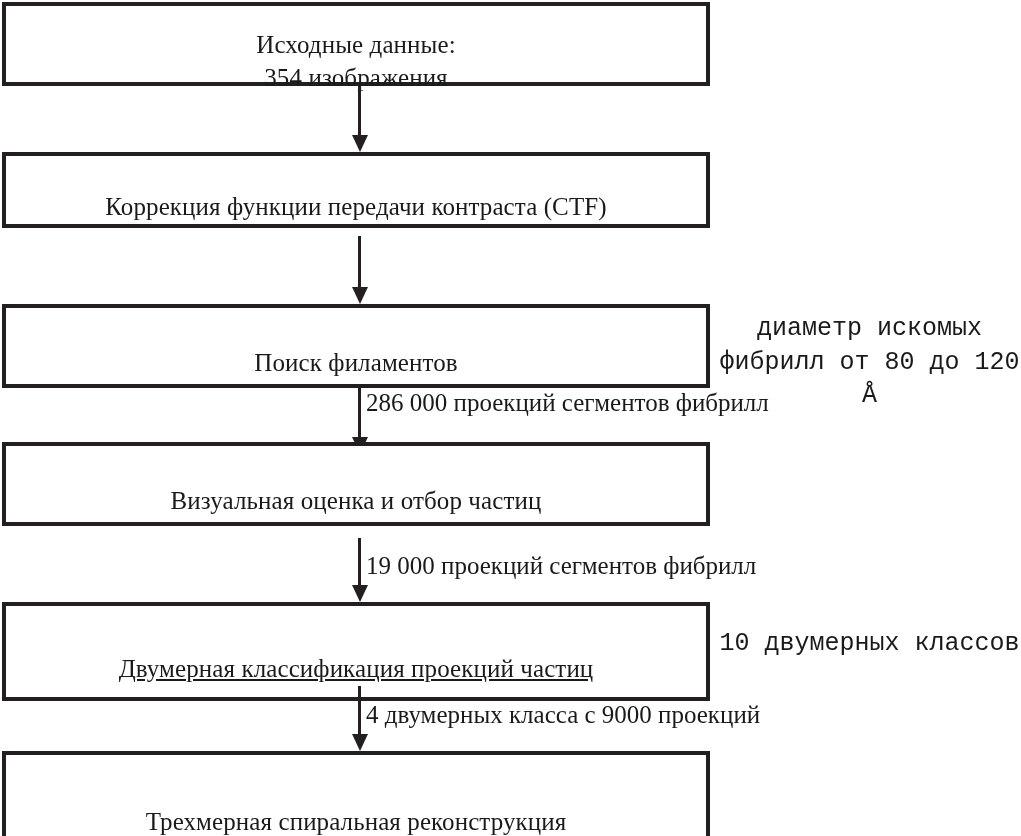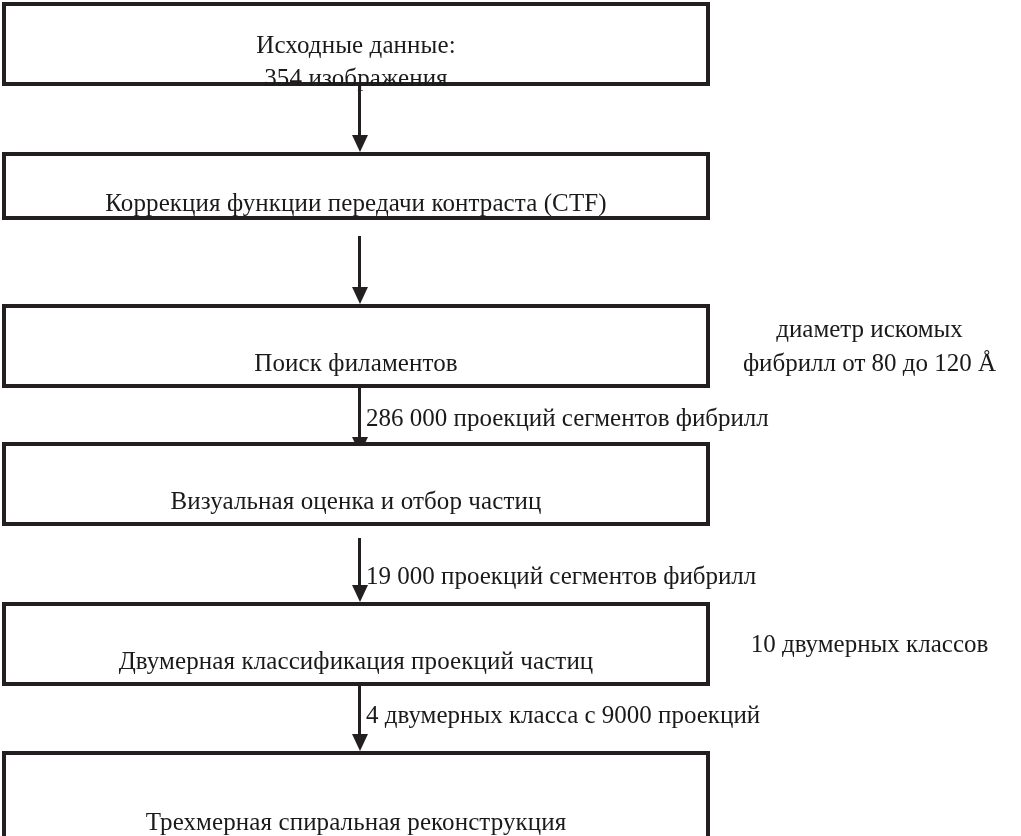--- a/index.html
+++ b/index.html
@@ -36,24 +36,24 @@
   .box-text {
     font-size: 25px;
     line-height: 1.32;
     letter-spacing: 0.1px;
     white-space: pre-line;
     color: #1a1a1a;
     margin-top: 33px;
   }
 
   .row1 { top: 2px;   height: 84px; }
-  .row2 { top: 152px; height: 68px; }
+  .row2 { top: 152px; height: 76px; }
   .row3 { top: 304px; height: 84px; }
   .row4 { top: 442px; height: 84px; }
-  .row5 { top: 602px; height: 84px; }
+  .row5 { top: 602px; height: 99px; text-decoration: underline; }
   .row6 { top: 751px; height: 108px; }
 
   
   .arrow {
     position: absolute;
     left: 352px;
     width: 16px;
   }
   .arrow .stem {
     position: absolute;
@@ -86,34 +86,35 @@
 
   
   .arrow-label {
     position: absolute;
     left: 366px;
     font-size: 25px;
     line-height: 1;
     white-space: nowrap;
     color: #1a1a1a;
   }
-  .lbl-a3 { top: 390px; margin-top: 15px; }
-  .lbl-a4 { top: 553px; margin-top: 10px; }
+  .lbl-a3 { top: 390px; }
+  .lbl-a4 { top: 553px; }
   .lbl-a5 { top: 702px; }
 
   
   .side-note {
     position: absolute;
     left: 718px;
     width: 303px;
     font-size: 25px;
     line-height: 1.34;
     text-align: center;
     white-space: pre-line;
     color: #1a1a1a;
+    font-family: Liberation Mono, monospace;
   }
   .side-1 { top: 312px; }
   .side-2 {
     top: 631px;
     line-height: 1;
   }
 </style>
 </head>
 <body>
 

